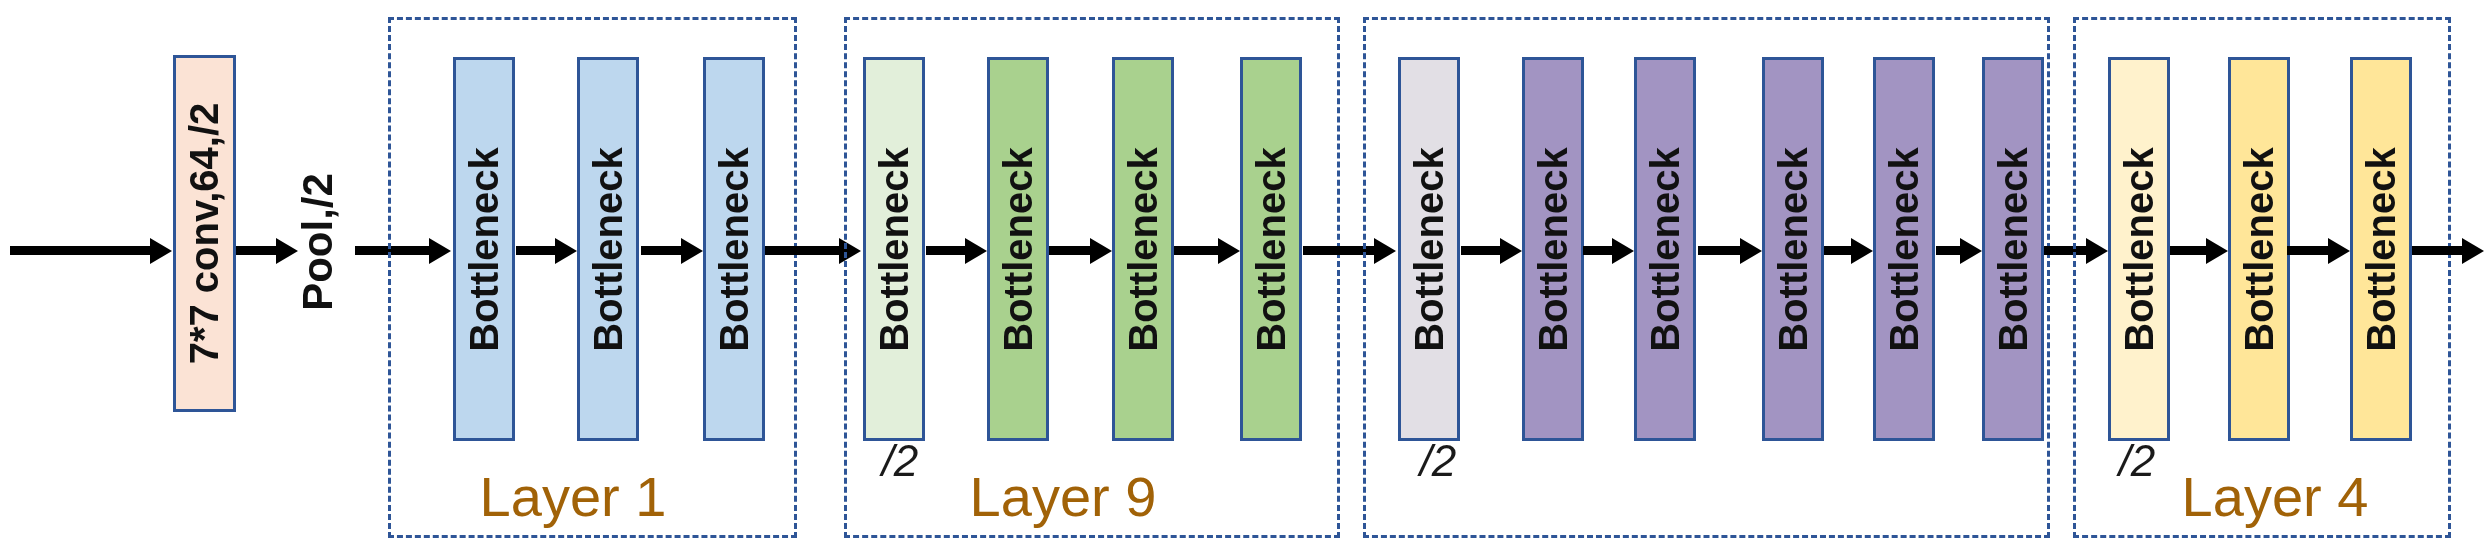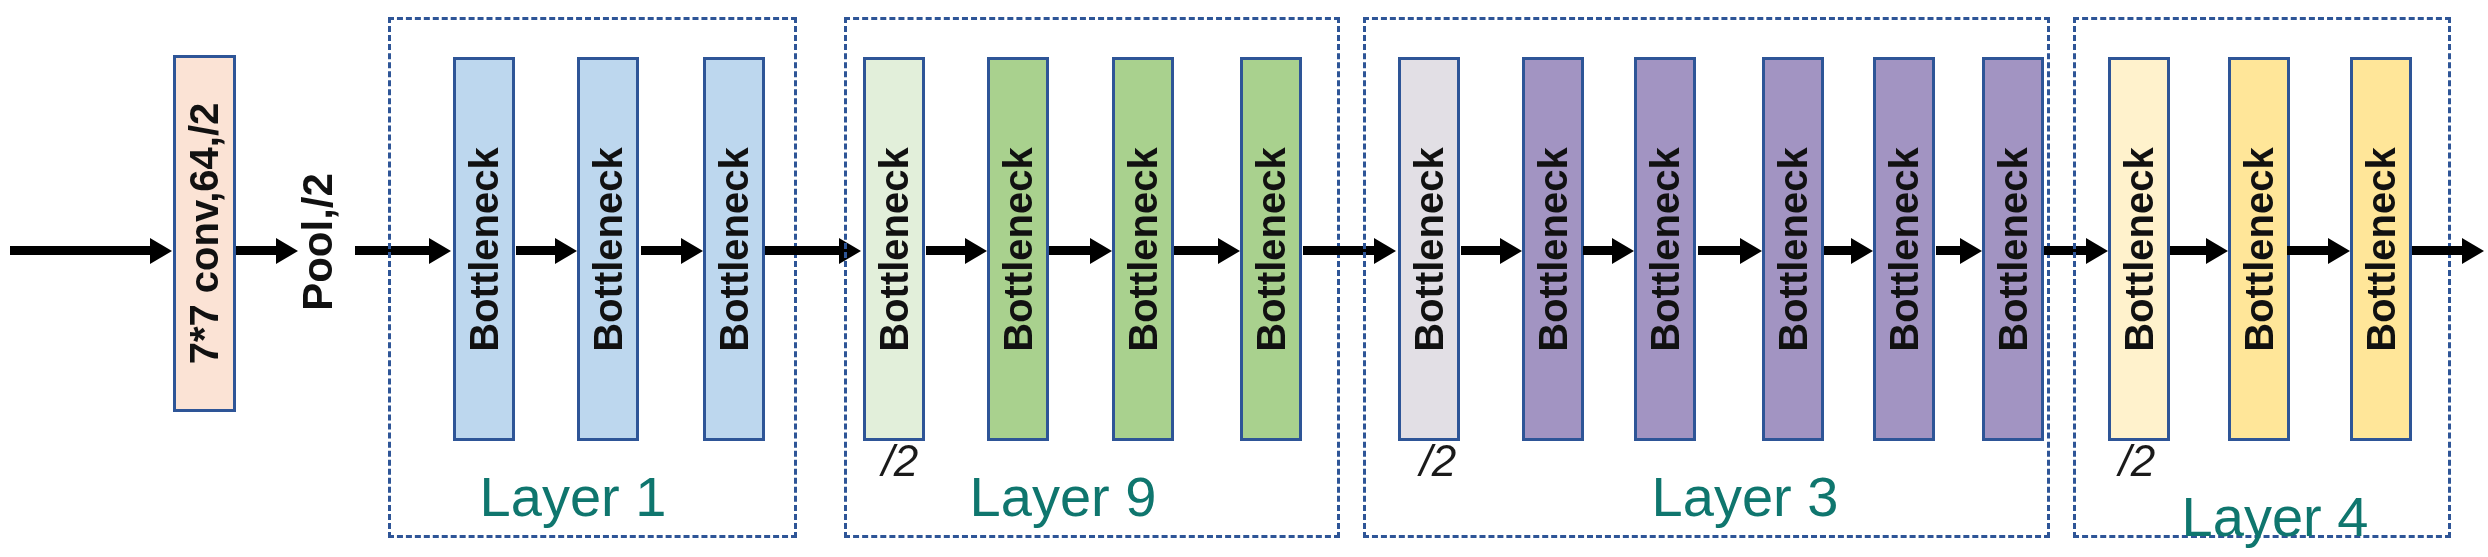--- a/index.html
+++ b/index.html
@@ -53,21 +53,21 @@
     top:17px;height:521px;
     box-sizing:border-box;
     border:3px dashed #2e5597;
     background:transparent;
   }
 
   .layer-label{
     position:absolute;
     top:464px;
     transform:translateX(-50%);
-    font-size:56px;font-weight:400;color:#0f766e;
+    font-size:56px;font-weight:400;color:#a16207;
     white-space:nowrap;
   }
   .stride-label{
     position:absolute;
     top:436px;
     transform:translateX(-50%);
     font-size:44px;font-style:italic;font-weight:400;color:#1a1a1a;
     white-space:nowrap;
   }
   .pool-label{
@@ -173,36 +173,35 @@
   <div class="arrow" style="left:1824px;width:27px;"></div>
   <div class="block blk-purple" style="left:1873px;">
     <span class="vtext">Bottleneck</span>
   </div>
   <div class="arrow" style="left:1936px;width:24px;"></div>
   <div class="block blk-purple" style="left:1982px;">
     <span class="vtext">Bottleneck</span>
   </div>
 
   <span class="stride-label" style="left:1438px;">/2</span>
-  <span class="layer-label" style="left:1745px;">Layer 3</span>
 
   <div class="arrow" style="left:2044px;width:42px;"></div>
 
   <div class="layer-box" style="left:2073px;width:378px;"></div>
 
   <div class="block blk-gold-light" style="left:2108px;">
     <span class="vtext">Bottleneck</span>
   </div>
   <div class="arrow" style="left:2170px;width:36px;"></div>
   <div class="block blk-gold" style="left:2228px;">
     <span class="vtext">Bottleneck</span>
   </div>
   <div class="arrow" style="left:2287px;width:41px;"></div>
   <div class="block blk-gold" style="left:2350px;">
     <span class="vtext">Bottleneck</span>
   </div>
 
   <span class="stride-label" style="left:2137px;">/2</span>
-  <span class="layer-label" style="left:2275px;margin-top:20px;">Layer 4</span>
+  <span class="layer-label" style="left:2275px;">Layer 4</span>
 
   <div class="arrow" style="left:2412px;width:50px;"></div>
 
 </div>
 
 </body></html>

